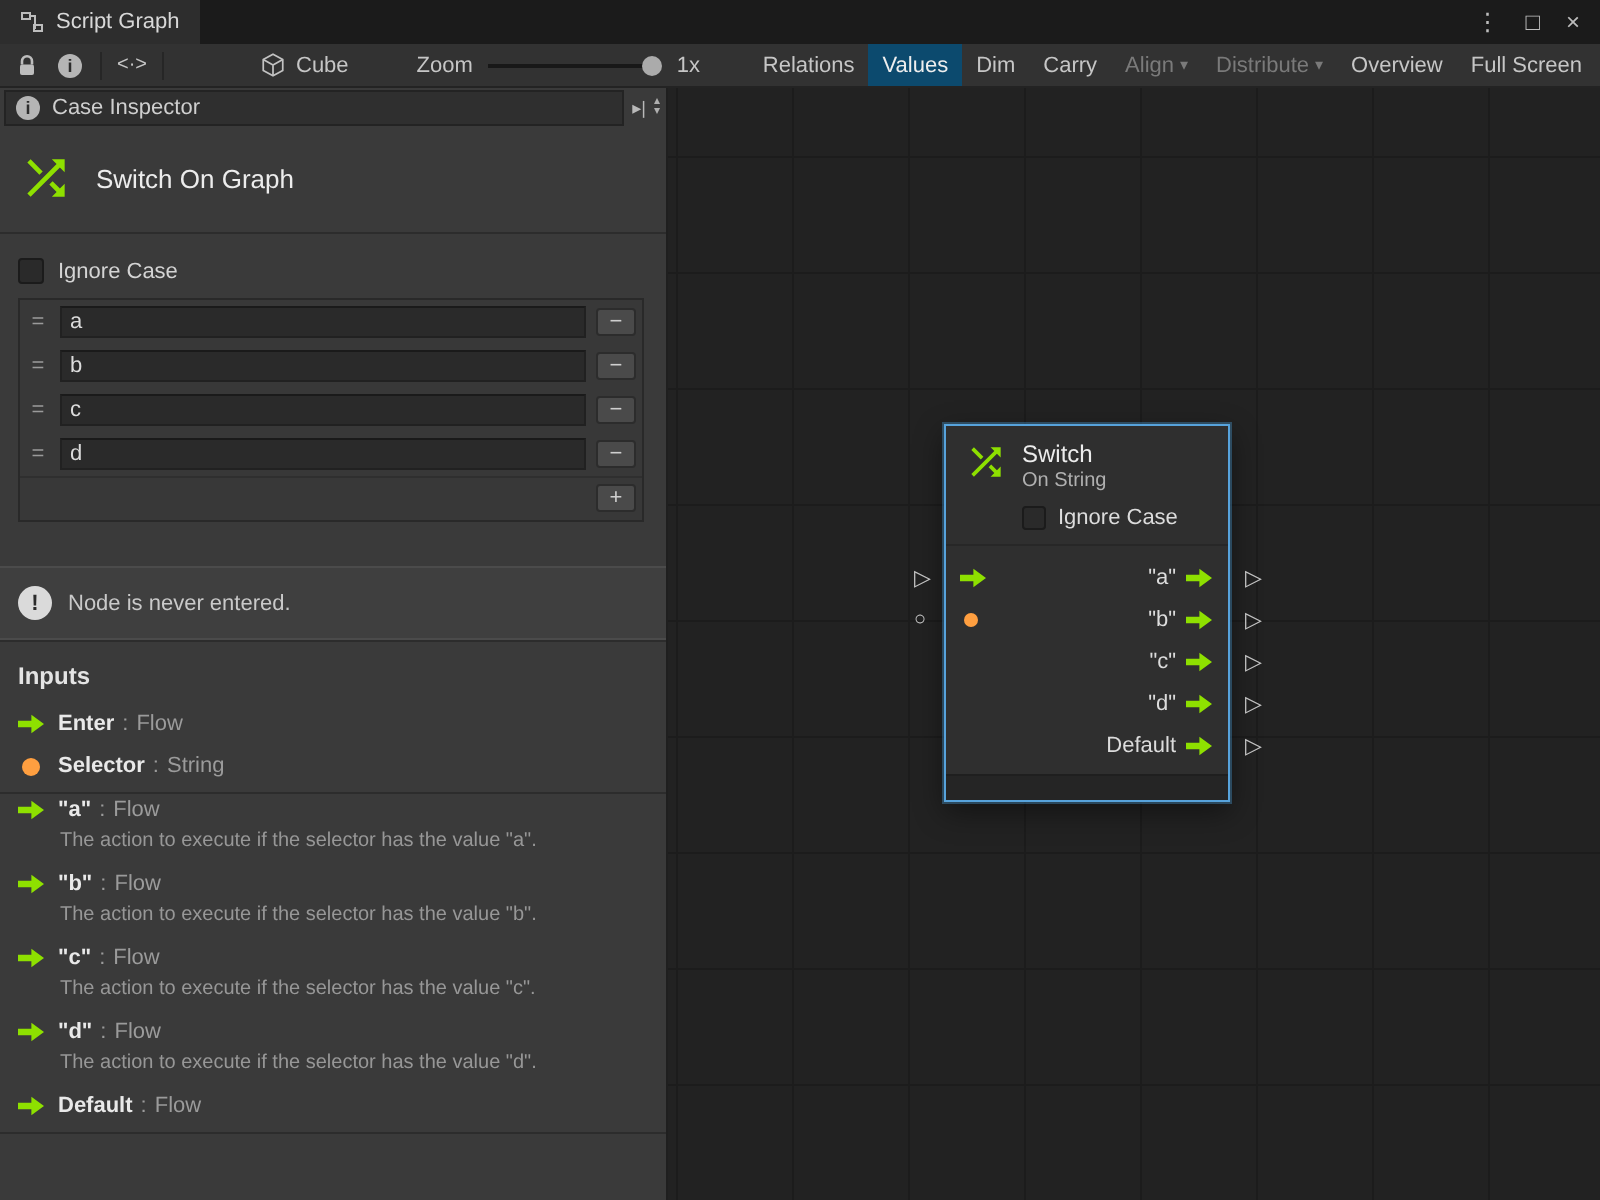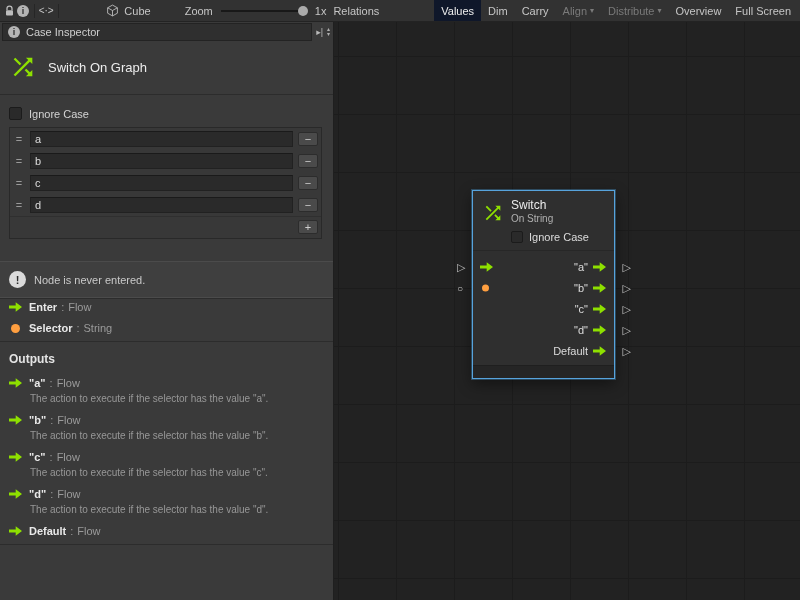--- a/index.html
+++ b/index.html
@@ -17,21 +17,21 @@
   .tb-icon { width:22px; height:18px; display:flex; align-items:center; justify-content:center; }
   .tb-sep { width:1px; height:14px; background:#262626; margin:0 4px; }
   .circle-i { width:12px; height:12px; border-radius:50%; background:#b5b5b5; color:#2d2d2d; font-weight:bold; font-size:9px; display:flex; align-items:center; justify-content:center; }
   .code-glyph { font-size:10px; }
   .tb-target { display:flex; align-items:center; gap:5px; margin-left:44px; }
   .tb-zoom { display:flex; align-items:center; margin-left:34px; }
   .zoom-track { width:86px; height:2px; background:#181818; position:relative; margin:0 8px; }
   .zoom-handle { position:absolute; right:-1px; top:-4px; width:10px; height:10px; border-radius:50%; background:#ababab; }
   .tb-buttons { margin-left:auto; display:flex; align-items:stretch; height:100%; }
   .tb-btn { display:flex; align-items:center; padding:0 7px; gap:3px; white-space:nowrap; }
-  .tb-btn.active { background:#0f172a; color:#eeeeee;margin-left:48px; }
+  .tb-btn.active { background:#0c4a6e; color:#eeeeee; }
   .tb-btn.disabled { color:#7a7a7a; }
   .caret { font-size:8px; }
 
   
   .main { flex:1; display:flex; overflow:hidden; }
 
   
   .inspector { width:334px; flex:0 0 auto; background:#3a3a3a; border-right:1px solid #1f1f1f; display:flex; flex-direction:column; overflow:hidden; }
   .gi-row { display:flex; align-items:center; padding:1px 3px 1px 2px; gap:4px; flex:0 0 auto; }
   .gi-bar { flex:1; display:flex; align-items:center; gap:6px; height:18px; background:#2f2f2f; border:1px solid #232323; padding:0 5px; color:#cfcfcf; }
@@ -67,41 +67,56 @@
   
   .canvas { flex:1; position:relative; background:#222222;
     background-image:
       linear-gradient(#1c1c1c 1px, transparent 1px),
       linear-gradient(90deg, #1c1c1c 1px, transparent 1px);
     background-size:58px 58px; background-position:4px 34px; }
 
   
   .node { position:absolute; left:138px; top:168px; width:143px; background:#2f2f2f;
     border:1px solid #57a3dc; box-shadow:0 0 0 1px rgba(77,163,224,.35), 0 5px 14px rgba(0,0,0,.45); }
-  .node-header { display:flex; align-items:flex-end; gap:7px; padding:7px 9px 4px; }
+  .node-header { display:flex; align-items:flex-start; gap:7px; padding:7px 9px 4px; }
   .node-icon { width:22px; height:22px; flex:0 0 auto; }
   .node-title { font-size:12px; color:#ececec; }
   .node-sub { font-size:10px; color:#b0b0b0; margin-top:1px; }
   .node-check { display:flex; align-items:center; gap:6px; padding:3px 8px 7px 38px; color:#dcdcdc; border-bottom:1px solid #272727; }
   .node-check .checkbox { width:12px; height:12px; }
   .node-ports { padding:5px 0 4px; }
   .port-row { position:relative; height:21px; display:flex; align-items:center; padding:0 8px; }
   .port-right { margin-left:auto; display:flex; align-items:center; gap:5px; color:#dcdcdc; }
   .out-port { position:absolute; right:-17px; top:50%; transform:translateY(-50%); color:#c4c4c4; font-size:11px; }
   .in-port { position:absolute; left:-16px; top:50%; transform:translateY(-50%); color:#c4c4c4; font-size:11px; }
   .in-port.circ { font-size:10px; }
   .in-flow { position:absolute; left:7px; top:50%; transform:translateY(-50%); }
   .in-dot { position:absolute; left:9px; top:50%; transform:translateY(-50%); width:7px; height:7px; border-radius:50%; background:#ff9f40; }
   .node-footer { height:13px; background:#252525; border-top:1px solid #1f1f1f; }
 </style>
 </head>
 <body>
 
 <div class="window">
 
+  <div class="titlebar">
+    <div class="tab">
+      <svg width="12" height="12" viewBox="0 0 12 12">
+          <rect x="1" y="1.5" width="4" height="3" fill="none" stroke="#bdbdbd"></rect>
+          <rect x="7" y="7.5" width="4" height="3" fill="none" stroke="#bdbdbd"></rect>
+          <path d="M5 3h2.5v6H7" fill="none" stroke="#bdbdbd"></path>
+        </svg>
+      <span>Script Graph</span>
+    </div>
+    <div class="win-controls">
+      <span>⋮</span>
+      <span>□</span>
+      <span>×</span>
+    </div>
+  </div>
 
   <div class="toolbar">
     <div class="tb-icon">
       <svg width="11" height="12" viewBox="0 0 11 12">
           <path d="M3 5.2V3.6a2.5 2.5 0 0 1 5 0v1.6" fill="none" stroke="#bdbdbd" stroke-width="1.3"></path>
           <rect x="2" y="5.2" width="7" height="5.3" rx="1" fill="#bdbdbd"></rect>
         </svg>
     </div>
     <div class="tb-icon">
         <span class="circle-i">i</span>
@@ -198,20 +213,21 @@
           </div>
         </div>
       </div>
 
       <div class="warning-box">
         <span class="warn-icon">!</span>
         <span>Node is never entered.</span>
       </div>
 
       <div class="section">
+        <div class="section-header">Inputs</div>
         <div class="port-entry">
           <span class="picon">
             <svg class="flow-arrow" viewBox="0 0 14 10">
                 <path d="M0 3.3h7.2V0L14 5 7.2 10V6.7H0z" fill="#8ee000"></path>
               </svg>
           </span>
           <span class="ptext">
             <span class="pname">Enter</span>
             <span class="psep">:</span>
             <span class="ptype">Flow</span>
@@ -223,21 +239,20 @@
             </span>
           <span class="ptext">
             <span class="pname">Selector</span>
             <span class="psep">:</span>
             <span class="ptype">String</span>
           </span>
         </div>
       </div>
 
       <div class="section">
-        <div class="section-header">Outputs</div>
 
         <div class="port-entry">
           <span class="picon">
             <svg class="flow-arrow" viewBox="0 0 14 10">
                 <path d="M0 3.3h7.2V0L14 5 7.2 10V6.7H0z" fill="#8ee000"></path>
               </svg>
           </span>
           <span class="ptext">
             <span class="pname">"a"</span>
             <span class="psep">:</span>

